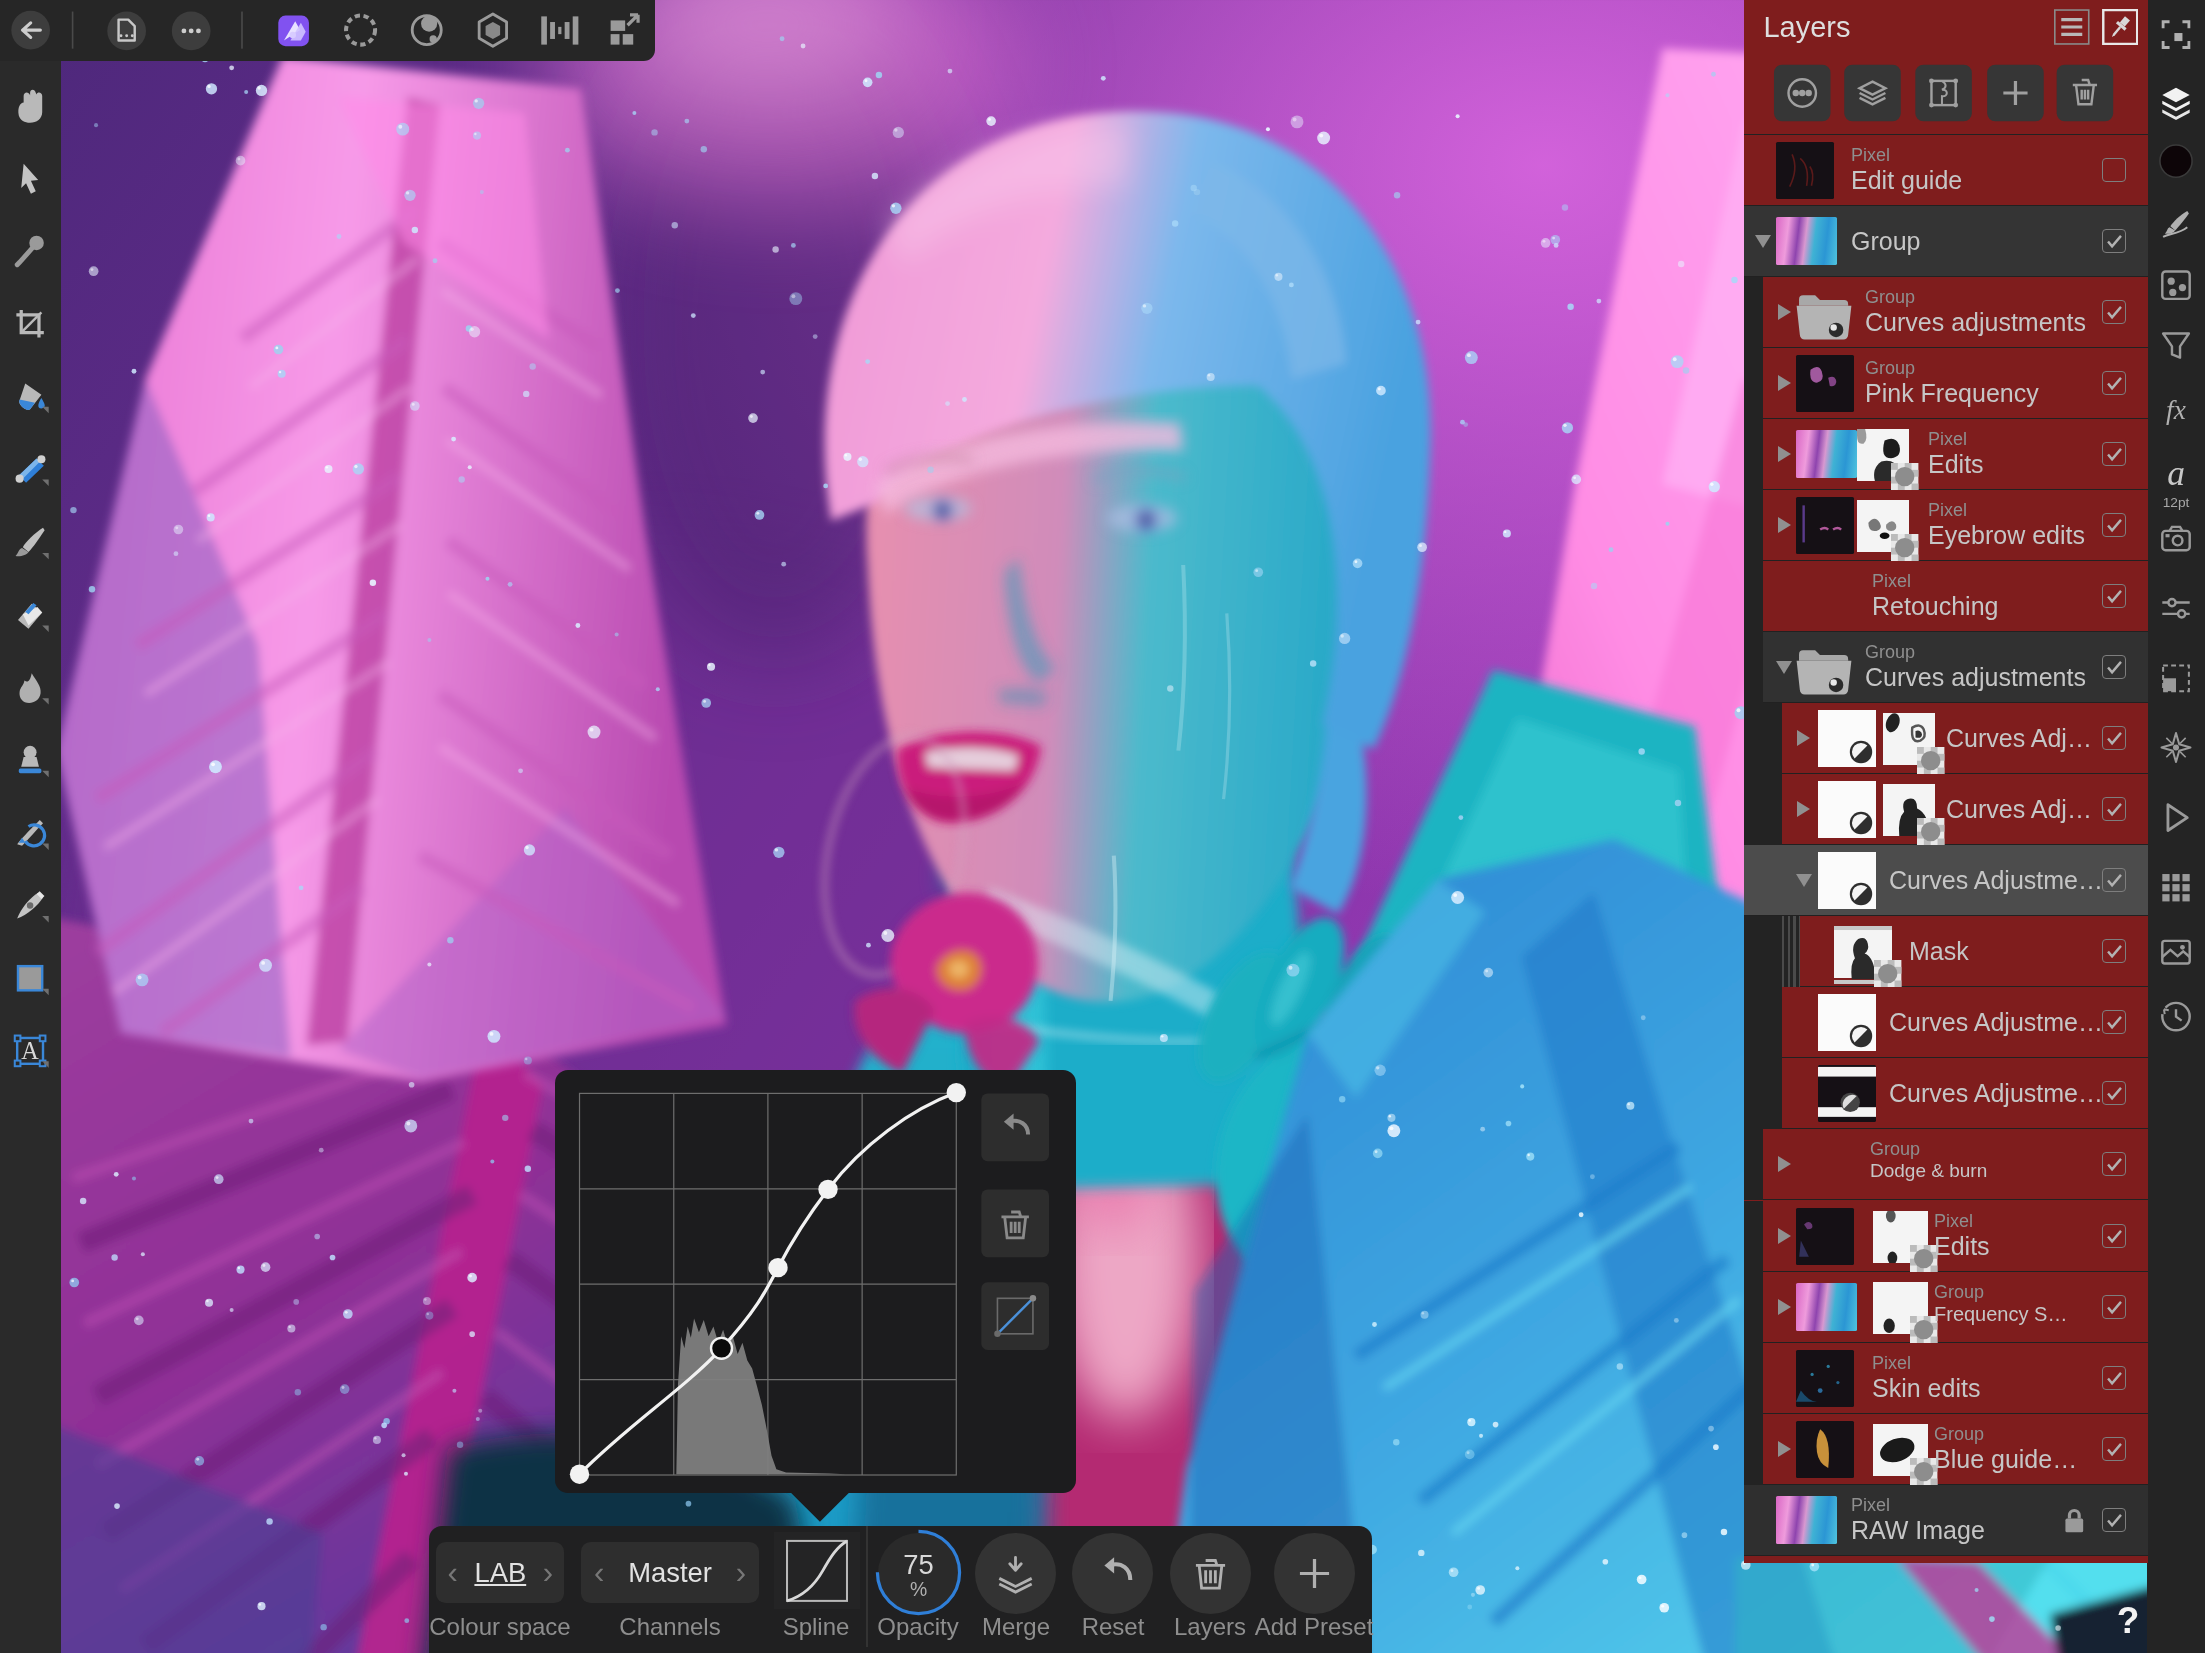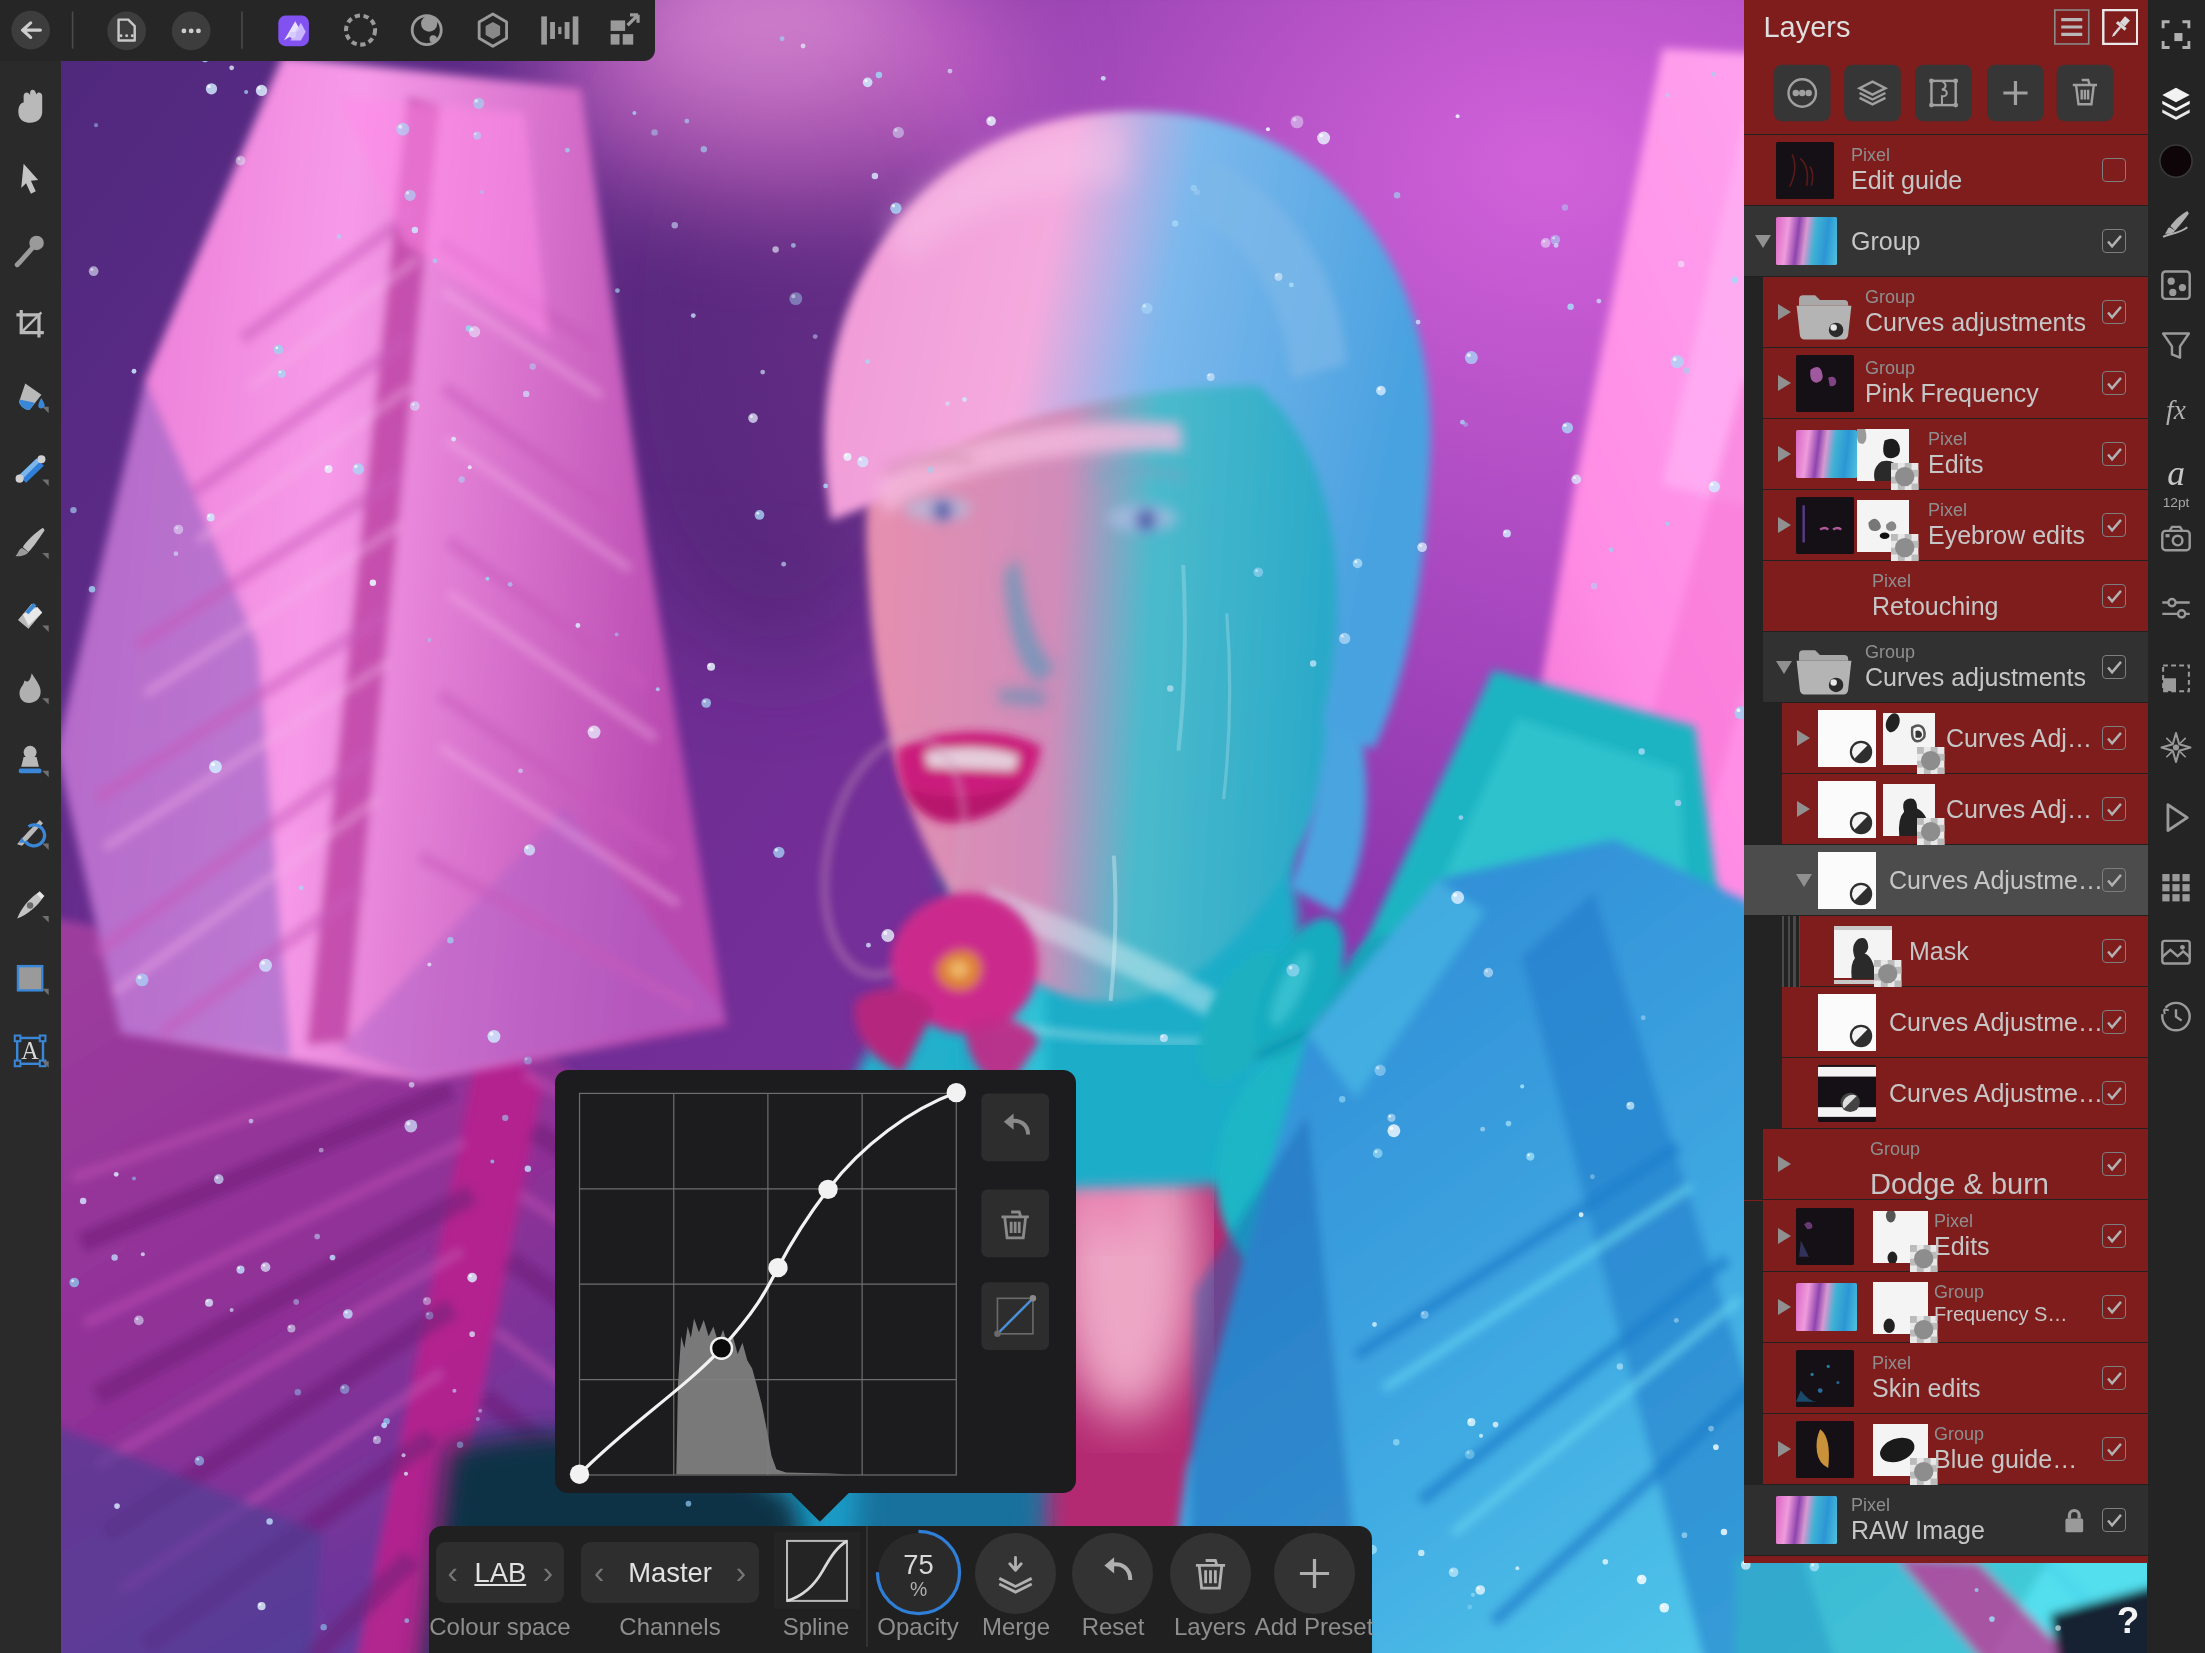--- a/index.html
+++ b/index.html
@@ -1219,21 +1219,21 @@
             </svg></div>
           <div class="abs" style="left:145px;top:21px;font-size:25px;color:#c6c6c6;white-space:nowrap">Curves Adjustme…</div>
           <div class="abs" style="left:358px;top:23.4px;width:24px;height:24px;border:1.6px solid #7e7e7e;border-radius:4px;text-align:center;"><svg width="21" height="21" viewBox="0 0 26 26" style="margin-top:0.8px">
               <path d="M5,13 l5,6 l11,-13" stroke="#b2b2b2" stroke-width="3" fill="none"></path>
             </svg></div>
         </div>
       <div class="abs" style="left:0;top:994px;width:404px;height:71px;border-bottom:1.6px solid #212121;">
           <div class="abs" style="left:0;top:0;width:18.6px;height:71px;background:#232323;"></div>
           <div class="abs arr r" style="left:34px;top:27.4px;"></div>
           <div class="abs" style="left:126px;top:9.7px;font-size:18px;color:#8f8f8f;white-space:nowrap">Group</div>
-          <div class="abs" style="left:126px;top:39px;font-size:29px;color:#c6c6c6;white-space:nowrap">Dodge &amp; burn</div>
+          <div class="abs" style="left:126px;top:31px;font-size:19px;color:#c6c6c6;white-space:nowrap">Dodge &amp; burn</div>
           <div class="abs" style="left:358px;top:23.4px;width:24px;height:24px;border:1.6px solid #7e7e7e;border-radius:4px;text-align:center;"><svg width="21" height="21" viewBox="0 0 26 26" style="margin-top:0.8px">
               <path d="M5,13 l5,6 l11,-13" stroke="#b2b2b2" stroke-width="3" fill="none"></path>
             </svg></div>
         </div>
       <div class="abs" style="left:0;top:1066px;width:404px;height:71px;border-bottom:1.6px solid #212121;">
           <div class="abs" style="left:0;top:0;width:18.6px;height:71px;background:#232323;"></div>
           <div class="abs arr r" style="left:34px;top:27.4px;"></div>
           <div class="abs" style="left:52px;top:7.3px;width:58px;height:57px;border-radius:1.6px;background:#151015;"><svg width="58" height="57" viewBox="0 0 72 70">
               <path d="M10,20 q6,-6 10,0 q2,6 -6,6z" fill="#8a4a9a" opacity="0.7"></path>
               <path d="M6,40 l10,20 l-12,0z" fill="#3a3a6a" opacity="0.8"></path>

